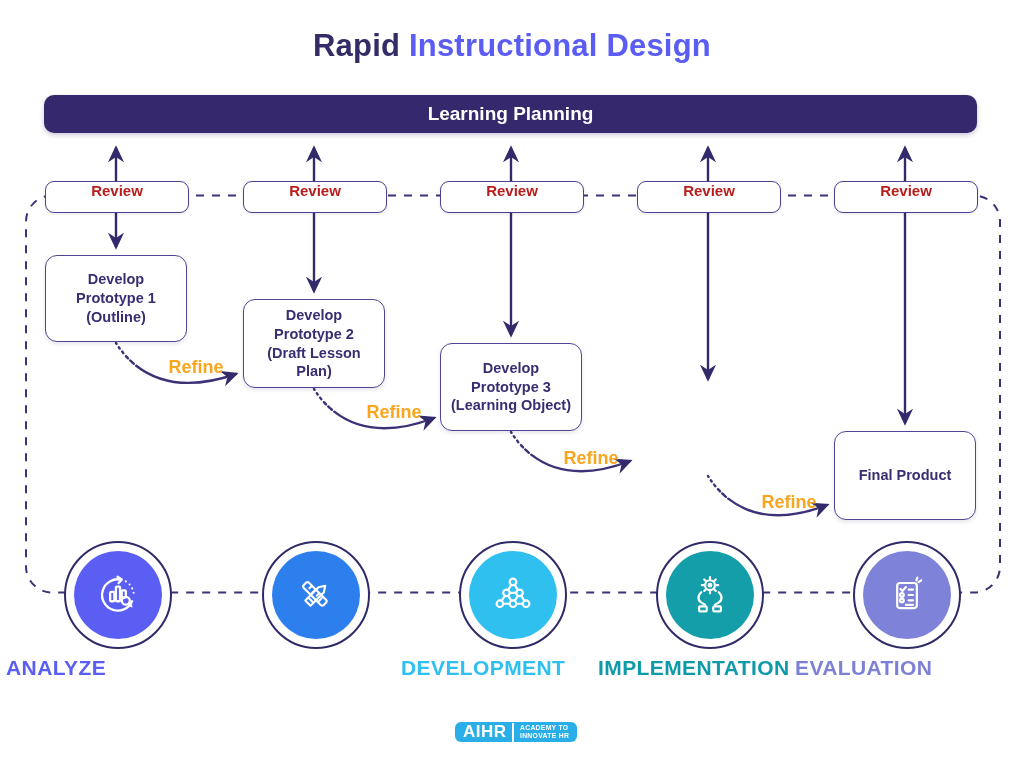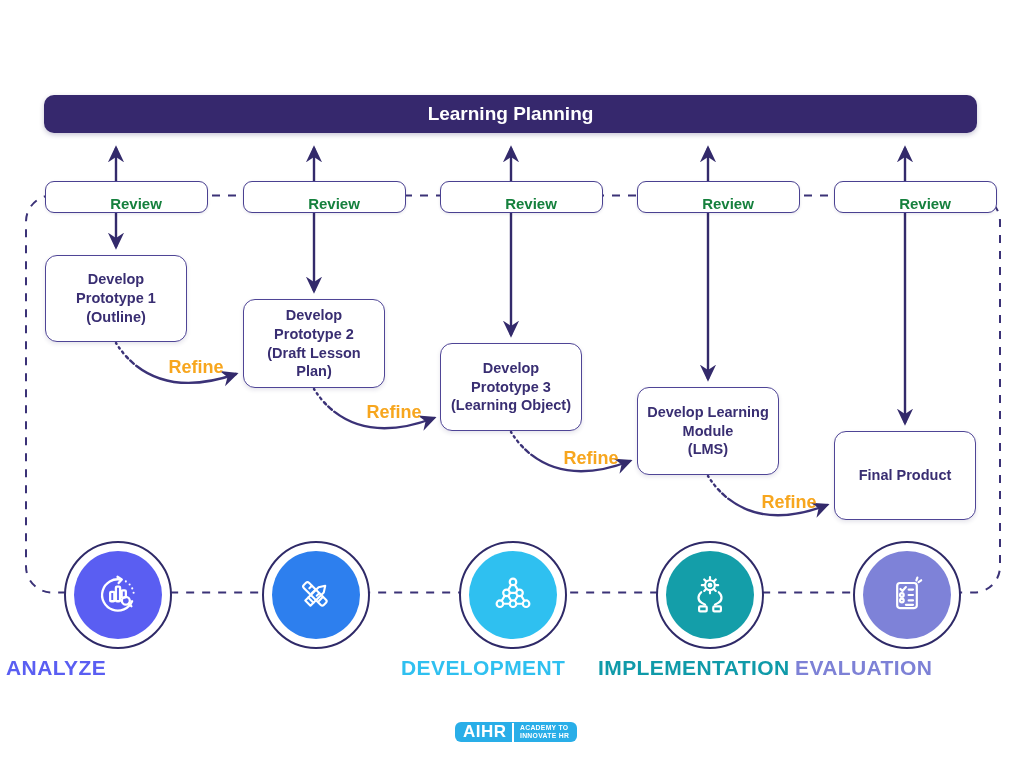--- a/index.html
+++ b/index.html
@@ -7,22 +7,22 @@
          font-family:"Liberation Sans", sans-serif;}
   .title{position:absolute;top:28px;left:0;width:1024px;text-align:center;
          font-size:31px;font-weight:800;letter-spacing:.2px;}
   .title .t1{color:#342c67;}
   .title .t2{color:#5a5cf3;}
   .banner{position:absolute;left:44px;top:95px;width:933px;height:38px;background:#36286d;
           border-radius:10px;display:flex;align-items:center;justify-content:center;
           color:#ffffff;font-size:19px;font-weight:bold;box-shadow:0 2px 5px rgba(40,30,90,.25);}
   svg.overlay{position:absolute;left:0;top:0;z-index:0;}
   .review{position:absolute;width:142px;height:30px;background:#ffffff;border:1.6px solid #4a4191;
-          border-radius:9px;display:flex;align-items:flex-end;justify-content:center;z-index:2;
-          color:#15803d;font-size:15px;font-weight:bold;box-shadow:0 1px 3px rgba(40,30,90,.12);padding-left:19px;}
+          border-radius:9px;display:flex;align-items:flex-start;justify-content:center;z-index:2;
+          color:#b91c1c;font-size:15px;font-weight:bold;box-shadow:0 1px 3px rgba(40,30,90,.12);}
   .devbox{position:absolute;width:142px;background:#ffffff;border:1.6px solid #4f4596;
           border-radius:12px;display:flex;align-items:center;justify-content:center;z-index:2;
           color:#392e72;font-size:14.5px;font-weight:bold;text-align:center;line-height:1.3;
           white-space:pre-line;box-shadow:0 2px 4px rgba(40,30,90,.12);padding:6px;box-sizing:border-box;}
   .refine{position:absolute;width:84px;text-align:center;z-index:2;
           color:#f7a61e;font-size:18px;font-weight:bold;}
   .circle{position:absolute;width:104px;height:104px;border-radius:50%;background:#ffffff;
           border:2.5px solid #2f2a68;display:flex;align-items:center;justify-content:center;z-index:2;}
   .disc{width:88px;height:88px;border-radius:50%;display:flex;align-items:center;justify-content:center;}
   .stage-label{position:absolute;width:220px;text-align:left;z-index:2;
@@ -65,20 +65,23 @@
     </g>
 
     <g stroke="#3b3277" stroke-width="2.4" fill="none" stroke-linecap="round" stroke-dasharray="1 4 1.5 4 2 4 3 3 5 3 400">
       <path d="M116,343 C138,378 178,394 236,374" marker-end="url(#ah)"></path>
       <path d="M314,389 C336,424 376,440 434,418" marker-end="url(#ah)"></path>
       <path d="M511,432 C533,467 573,483 630,461" marker-end="url(#ah)"></path>
       <path d="M708,476 C730,511 770,527 827,505" marker-end="url(#ah)"></path>
     </g>
   </svg>
 
+  <div class="title">
+    <span class="t1">Rapid </span><span class="t2">Instructional Design</span>
+  </div>
 
   <div class="banner">
     <span>Learning Planning</span>
   </div>
 
   <div class="review" style="left:45px;top:181px;">
       <span>Review</span>
     </div>
   <div class="review" style="left:243px;top:181px;">
       <span>Review</span>
@@ -95,23 +98,20 @@
 
   <div class="devbox" style="left:45px;top:255px;height:87px;">Develop
 Prototype 1
 (Outline)</div>
   <div class="devbox" style="left:243px;top:299px;height:89px;">Develop
 Prototype 2
 (Draft Lesson Plan)</div>
   <div class="devbox" style="left:440px;top:343px;height:88px;">Develop
 Prototype 3
 (Learning Object)</div>
-  <div class="devbox" style="left:637px;top:387px;height:88px;">Develop Learning
-Module
-(LMS)</div>
   <div class="devbox" style="left:834px;top:431px;height:89px;">Final Product</div>
 
   <div class="refine" style="left:154px;top:357px;">Refine</div>
   <div class="refine" style="left:352px;top:402px;">Refine</div>
   <div class="refine" style="left:549px;top:448px;">Refine</div>
   <div class="refine" style="left:747px;top:492px;">Refine</div>
 
   <div class="circle" style="left:64px;top:541px;">
     <div class="disc" style="background-color: rgb(90, 94, 242); color: rgb(90, 94, 242);">
       <svg class="icon-svg" width="46" height="46" viewBox="0 0 44 44">

